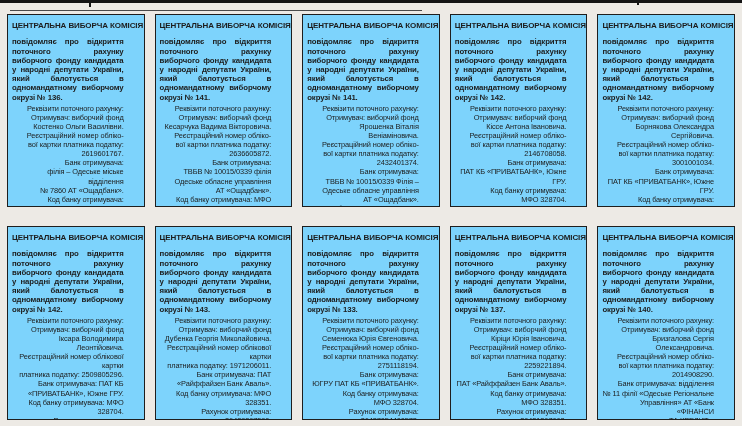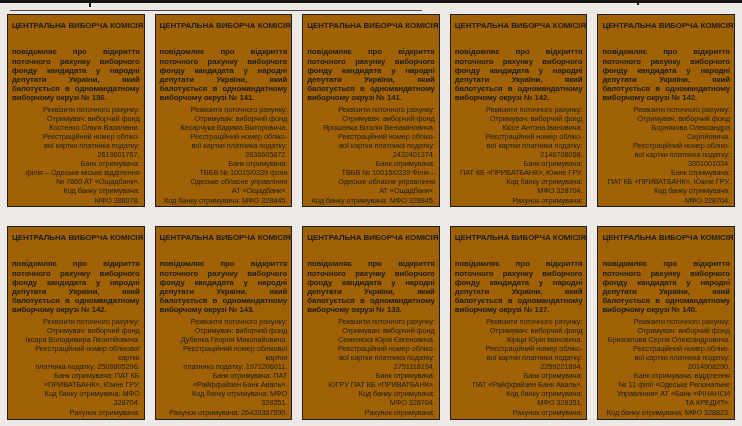--- a/index.html
+++ b/index.html
@@ -17,40 +17,40 @@
   .crop-rule { position:absolute; top:10px; left:10px; width:412px; height:1px; background:#4a4a4a; }
 
   .grid {
     position:absolute; top:14px; left:7px; width:728px;
     display:grid;
     grid-template-columns:repeat(5, 1fr);
     grid-template-rows:193px 194px;
     column-gap:10px; row-gap:19px;
   }
   .box {
-    background:#a16207;
+    background:#7dd3fc;
     border:1px solid #1e1e1e;
     box-sizing:border-box;
-    padding:6px 4px 4px 4px;
+    padding:6px 20px 4px 4px;
     overflow:hidden;
   }
   .box-title {
     font-weight:bold;
     font-size:8px;
     line-height:9.4px;
     text-align:center;
     letter-spacing:-0.1px;
     white-space:nowrap;
   }
   .box-intro {
     font-weight:bold;
     font-size:7.8px;
     line-height:9.2px;
     text-align:justify;
-    margin-top:17px;
+    margin-top:7px;
     letter-spacing:-0.1px;
   }
   .box-details {
     font-size:7.4px;
     line-height:9.1px;
     text-align:right;
     white-space:pre-line;
     margin-top:2px;
     letter-spacing:-0.1px;
   }

